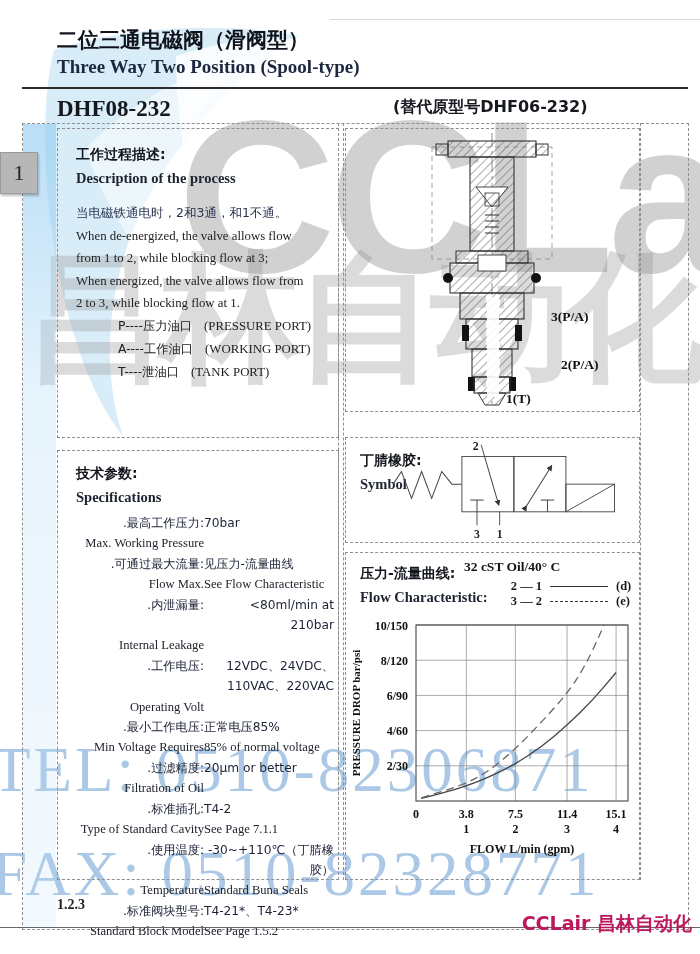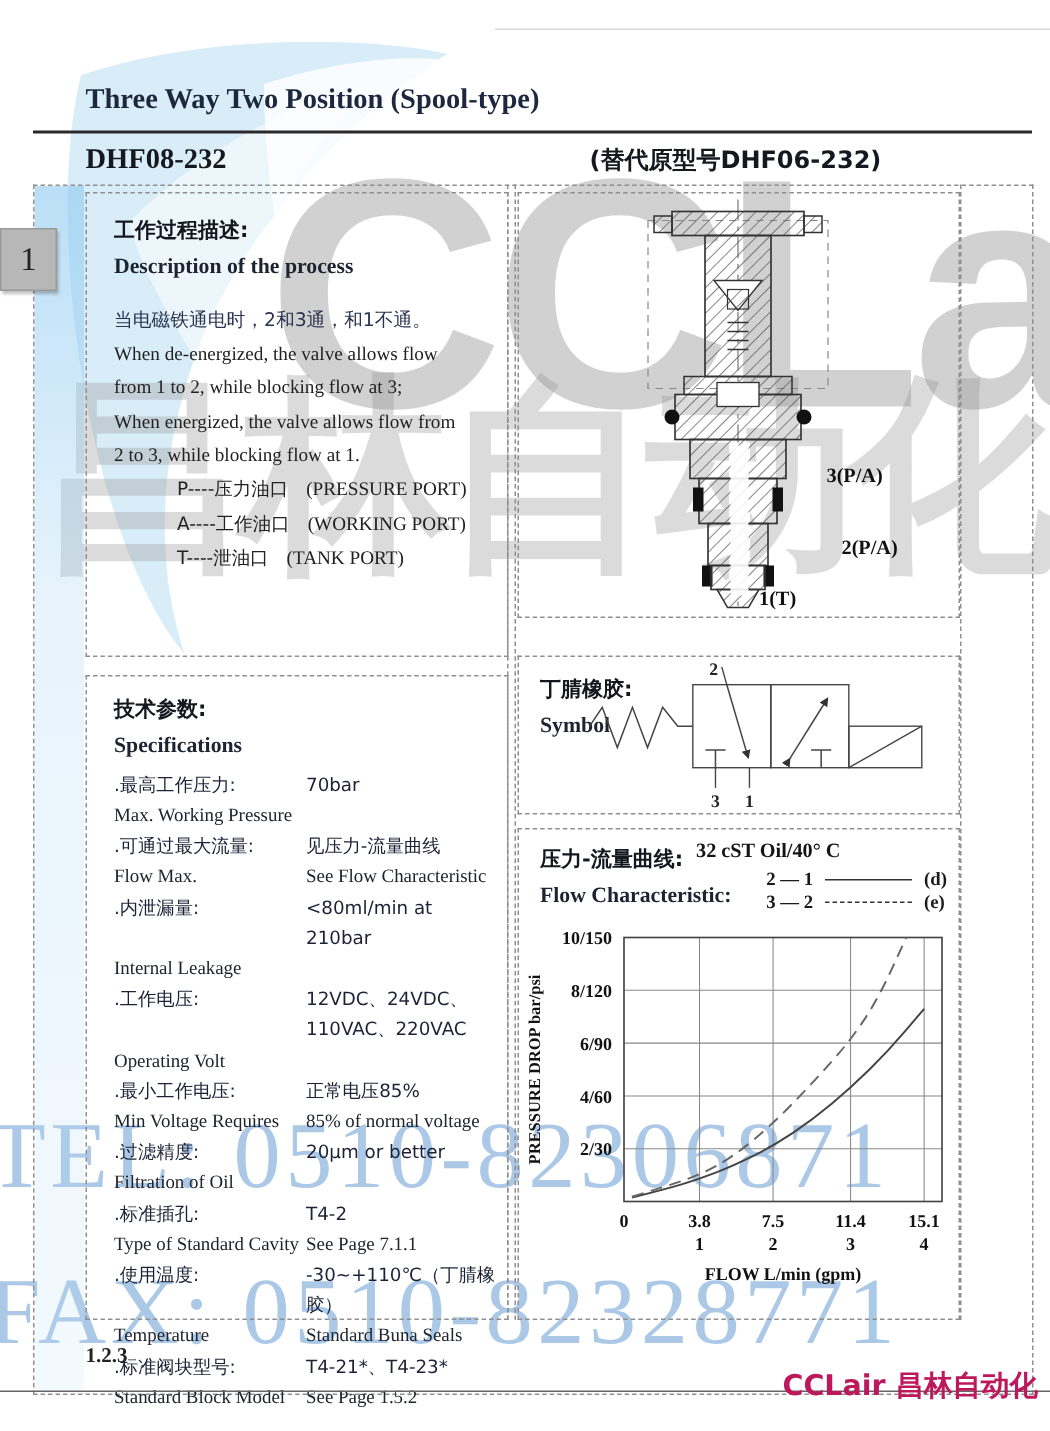--- a/index.html
+++ b/index.html
@@ -15,42 +15,42 @@
   .wm-fax{position:absolute;left:-8px;top:838px;font-size:63px;letter-spacing:3px;color:#9dbfe2;opacity:.85;white-space:nowrap;}
   .wm-swoosh{position:absolute;left:26px;top:28px;opacity:.5;}
   .topline{position:absolute;left:330px;top:19px;width:370px;height:1px;background:#d8d8d8;}
   .tab1{position:absolute;left:0;top:152px;width:36px;height:40px;background:#b7b7b7;border:1px solid #9a9a9a;
         display:flex;align-items:center;justify-content:center;font-size:22px;color:#222;z-index:3;
         box-shadow:1px 2px 2px rgba(0,0,0,.25);}
   .title-cn{position:absolute;left:57px;top:26px;font-size:21px;font-weight:bold;color:#10131c;
             font-family:"DejaVu Sans",sans-serif;}
   .title-en{position:absolute;left:57px;top:56px;font-size:19px;font-weight:600;color:#1d2840;}
   .rule1{position:absolute;left:22px;top:87px;width:666px;height:2px;background:#2a2a2a;}
-  .model{position:absolute;left:57px;top:96px;font-size:19px;font-weight:bold;color:#16181f;}
+  .model{position:absolute;left:57px;top:96px;font-size:23px;font-weight:bold;color:#16181f;}
   .repl{position:absolute;left:393px;top:97px;font-size:16px;font-weight:bold;color:#16181f;
         font-family:"DejaVu Sans",sans-serif;}
   .frame{position:absolute;left:22px;top:123px;width:665px;height:805px;border:1px dashed #8f8f8f;}
   .bluestrip{position:absolute;left:23px;top:124px;width:33px;height:803px;
              background:linear-gradient(180deg,rgba(140,201,240,.6),rgba(170,215,245,.28) 35%,rgba(190,225,248,.18));}
   .colsep{position:absolute;left:338px;top:123px;width:4px;height:757px;
           border-left:1px dashed #8f8f8f;border-right:1px dashed #8f8f8f;}
   .marginline{position:absolute;left:640px;top:123px;width:0;height:757px;border-left:1px dashed #8f8f8f;}
   .descbox{position:absolute;left:57px;top:128px;width:282px;height:310px;border:1px dashed #8f8f8f;
            box-sizing:border-box;padding:13px 6px 0 18px;}
   .specbox{position:absolute;left:57px;top:450px;width:282px;height:430px;border:1px dashed #8f8f8f;
            box-sizing:border-box;padding:10px 4px 16px 18px;}
   .h-cn{font-size:14px;font-weight:bold;color:#15171f;font-family:"DejaVu Sans",sans-serif;line-height:24px;}
   .h-en{font-size:14.5px;font-weight:600;color:#1d2330;line-height:24px;}
   .desc-body{margin-top:12px;}
   .desc-line{font-size:12.8px;line-height:22.5px;color:#222;}
   .desc-line.cn{font-family:"DejaVu Sans",sans-serif;font-size:12.5px;color:#2a3350;}
   .port-line{font-size:12.8px;line-height:23px;padding-left:42px;color:#222;}
   .port-line .pcn{font-family:"DejaVu Sans",sans-serif;font-size:12.3px;}
   .port-line .pen{margin-left:12px;}
-  .spec-rows{margin-top:4px;}
+  .spec-rows{margin-top:4px;text-align:right;}
   .spec-line{display:flex;font-size:12.6px;line-height:20.4px;}
   .spec-line .lbl{width:128px;flex:none;}
   .spec-line.cnl .lbl,.spec-line.cnl .val{font-family:"DejaVu Sans",sans-serif;font-size:12.2px;color:#1c2236;}
   .spec-line.enl{color:#20242e;}
   .valvebox{position:absolute;left:345px;top:128px;width:295px;height:284px;border:1px dashed #8f8f8f;box-sizing:border-box;}
   .portlabel{position:absolute;font-size:13.5px;font-weight:600;color:#111;font-family:"Liberation Serif",serif;}
   .pl-3{left:205px;top:180px;}
   .pl-2{left:215px;top:228px;}
   .pl-1{left:160px;top:262px;}
   .symbox{position:absolute;left:345px;top:437px;width:295px;height:106px;border:1px dashed #8f8f8f;box-sizing:border-box;}
@@ -83,20 +83,21 @@
     <div class="wm-cclair">CCLair</div>
     <div class="wm-cn">昌林自动化</div>
     <div class="wm-tel">TEL: 0510-82306871</div>
     <div class="wm-fax">FAX: 0510-82328771</div>
   </div>
 
   <div class="layer" style="z-index:1;">
     <div class="topline"></div>
     <div class="tab1">1</div>
 
+    <div class="title-cn">二位三通电磁阀（滑阀型）</div>
     <div class="title-en">Three Way Two Position (Spool-type)</div>
     <div class="rule1"></div>
     <div class="model">DHF08-232</div>
     <div class="repl">(替代原型号DHF06-232)</div>
 
     <div class="frame"></div>
     <div class="bluestrip"></div>
     <div class="colsep"></div>
     <div class="marginline"></div>
 

